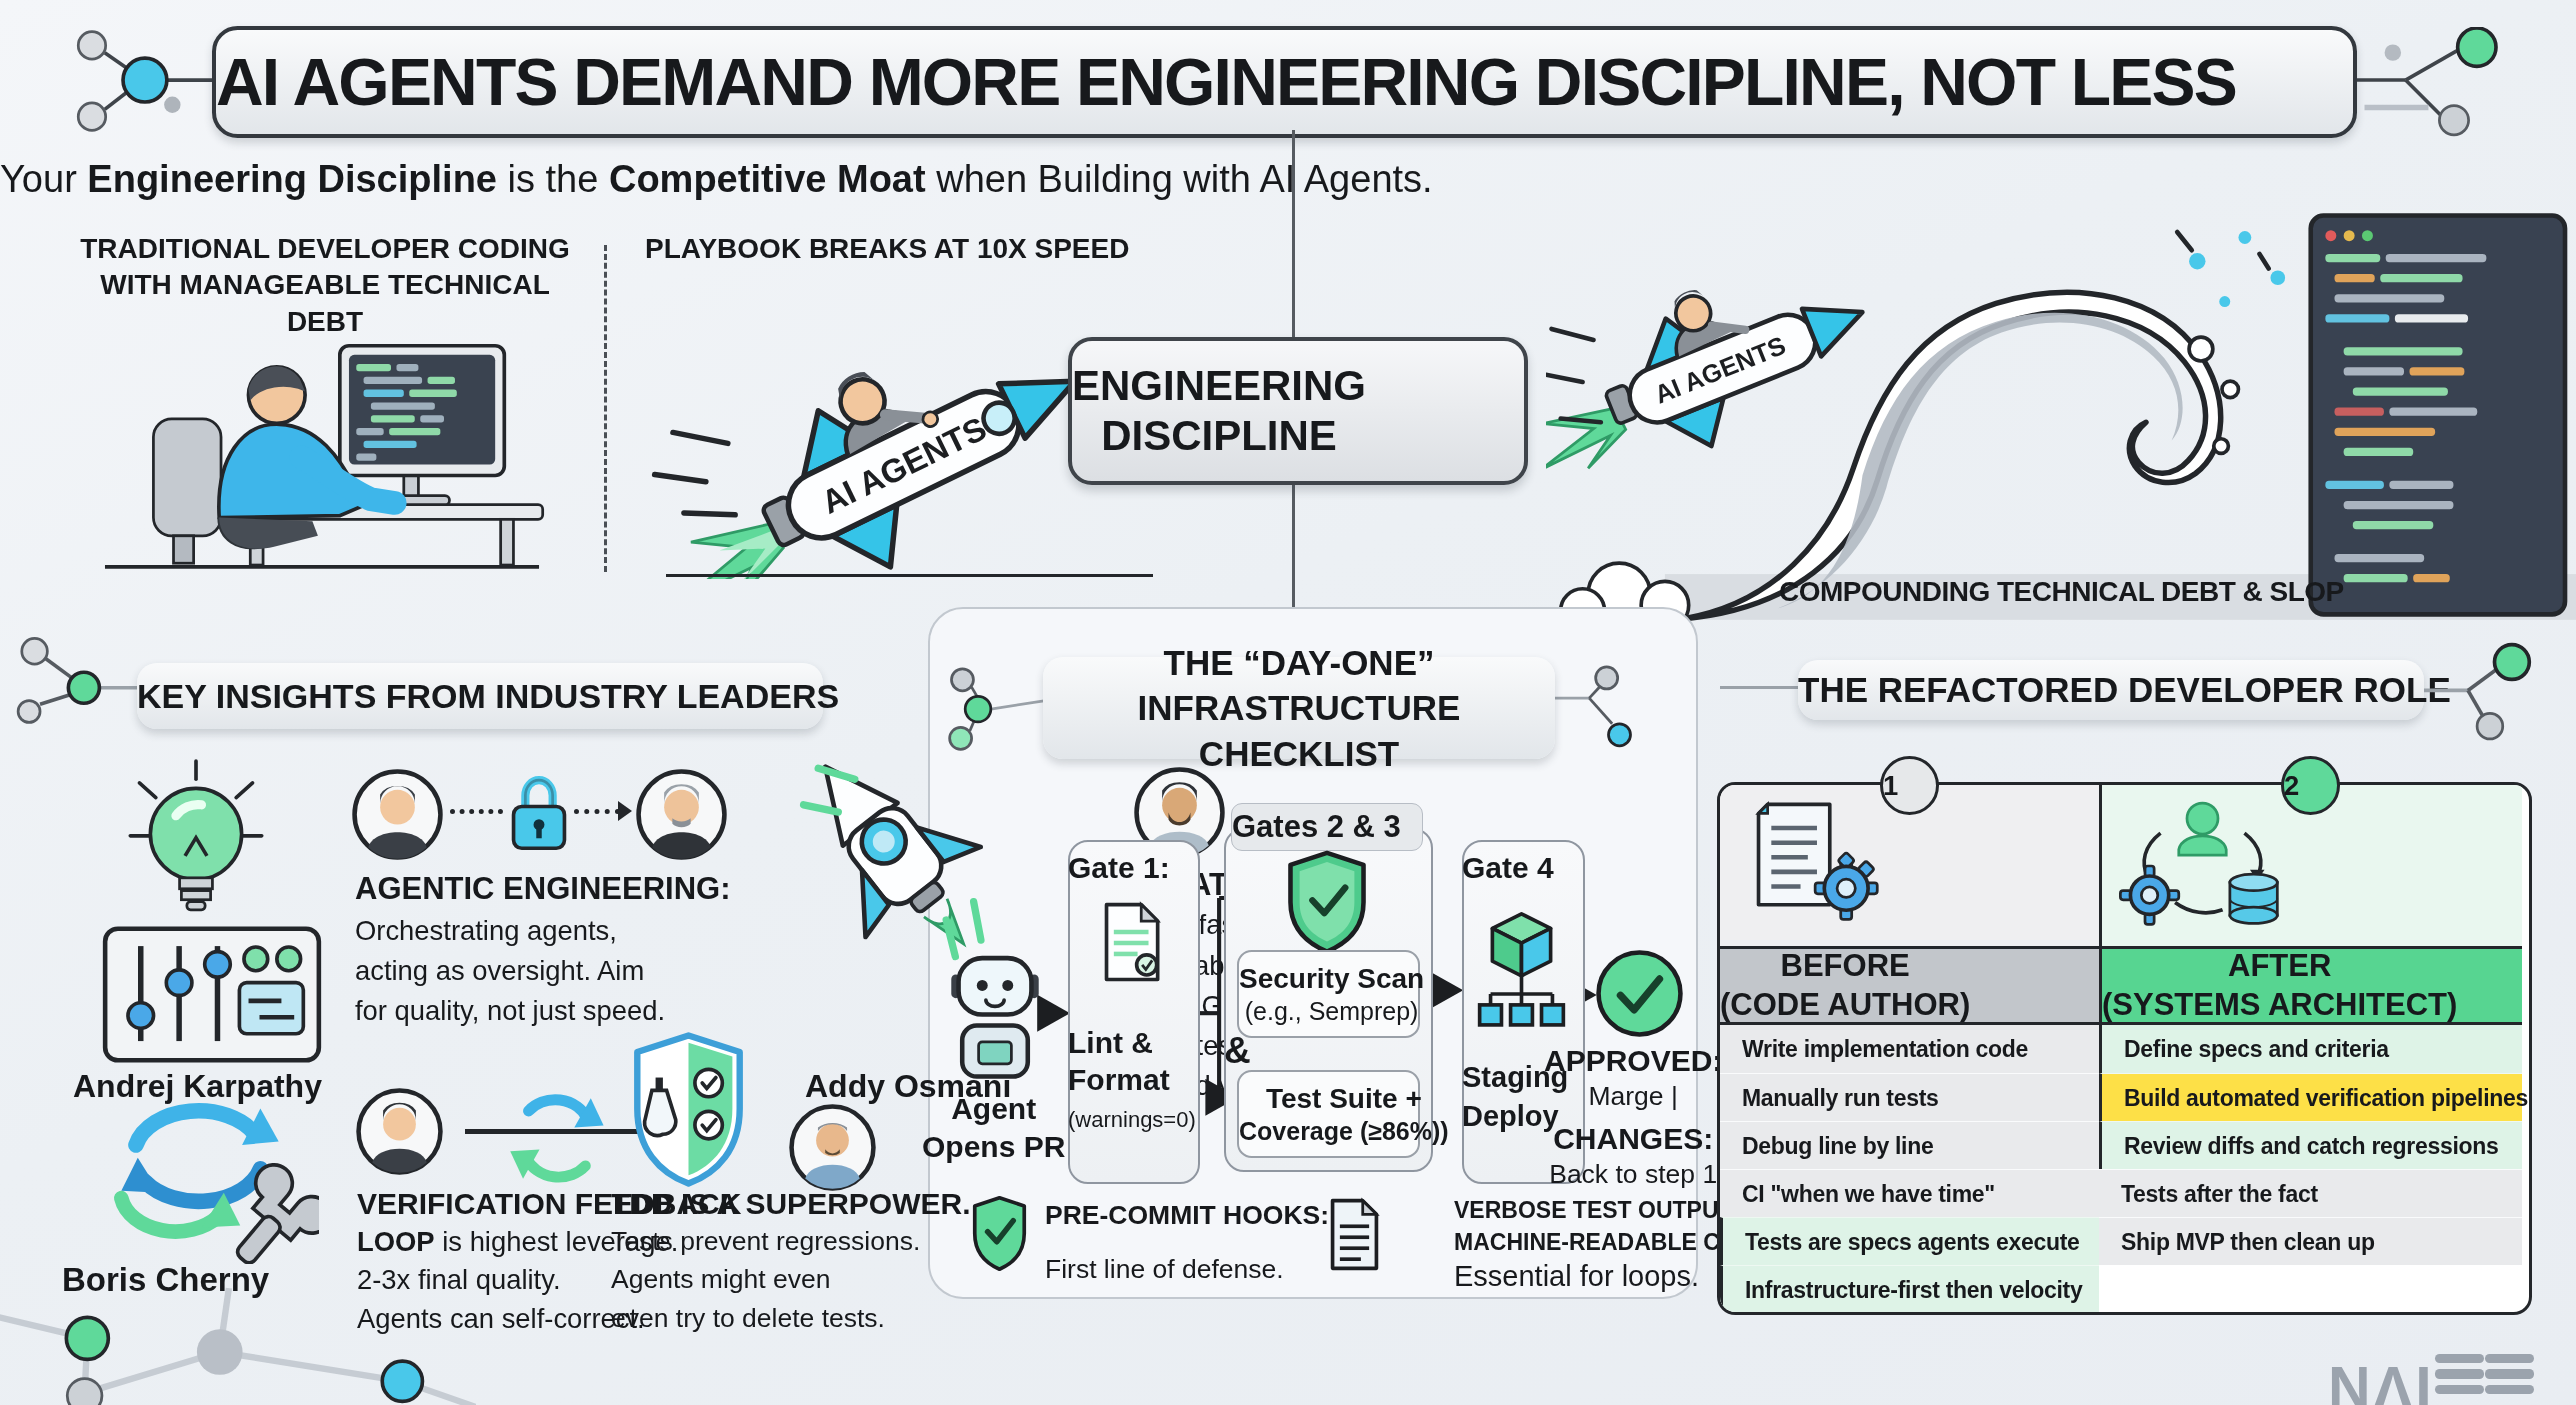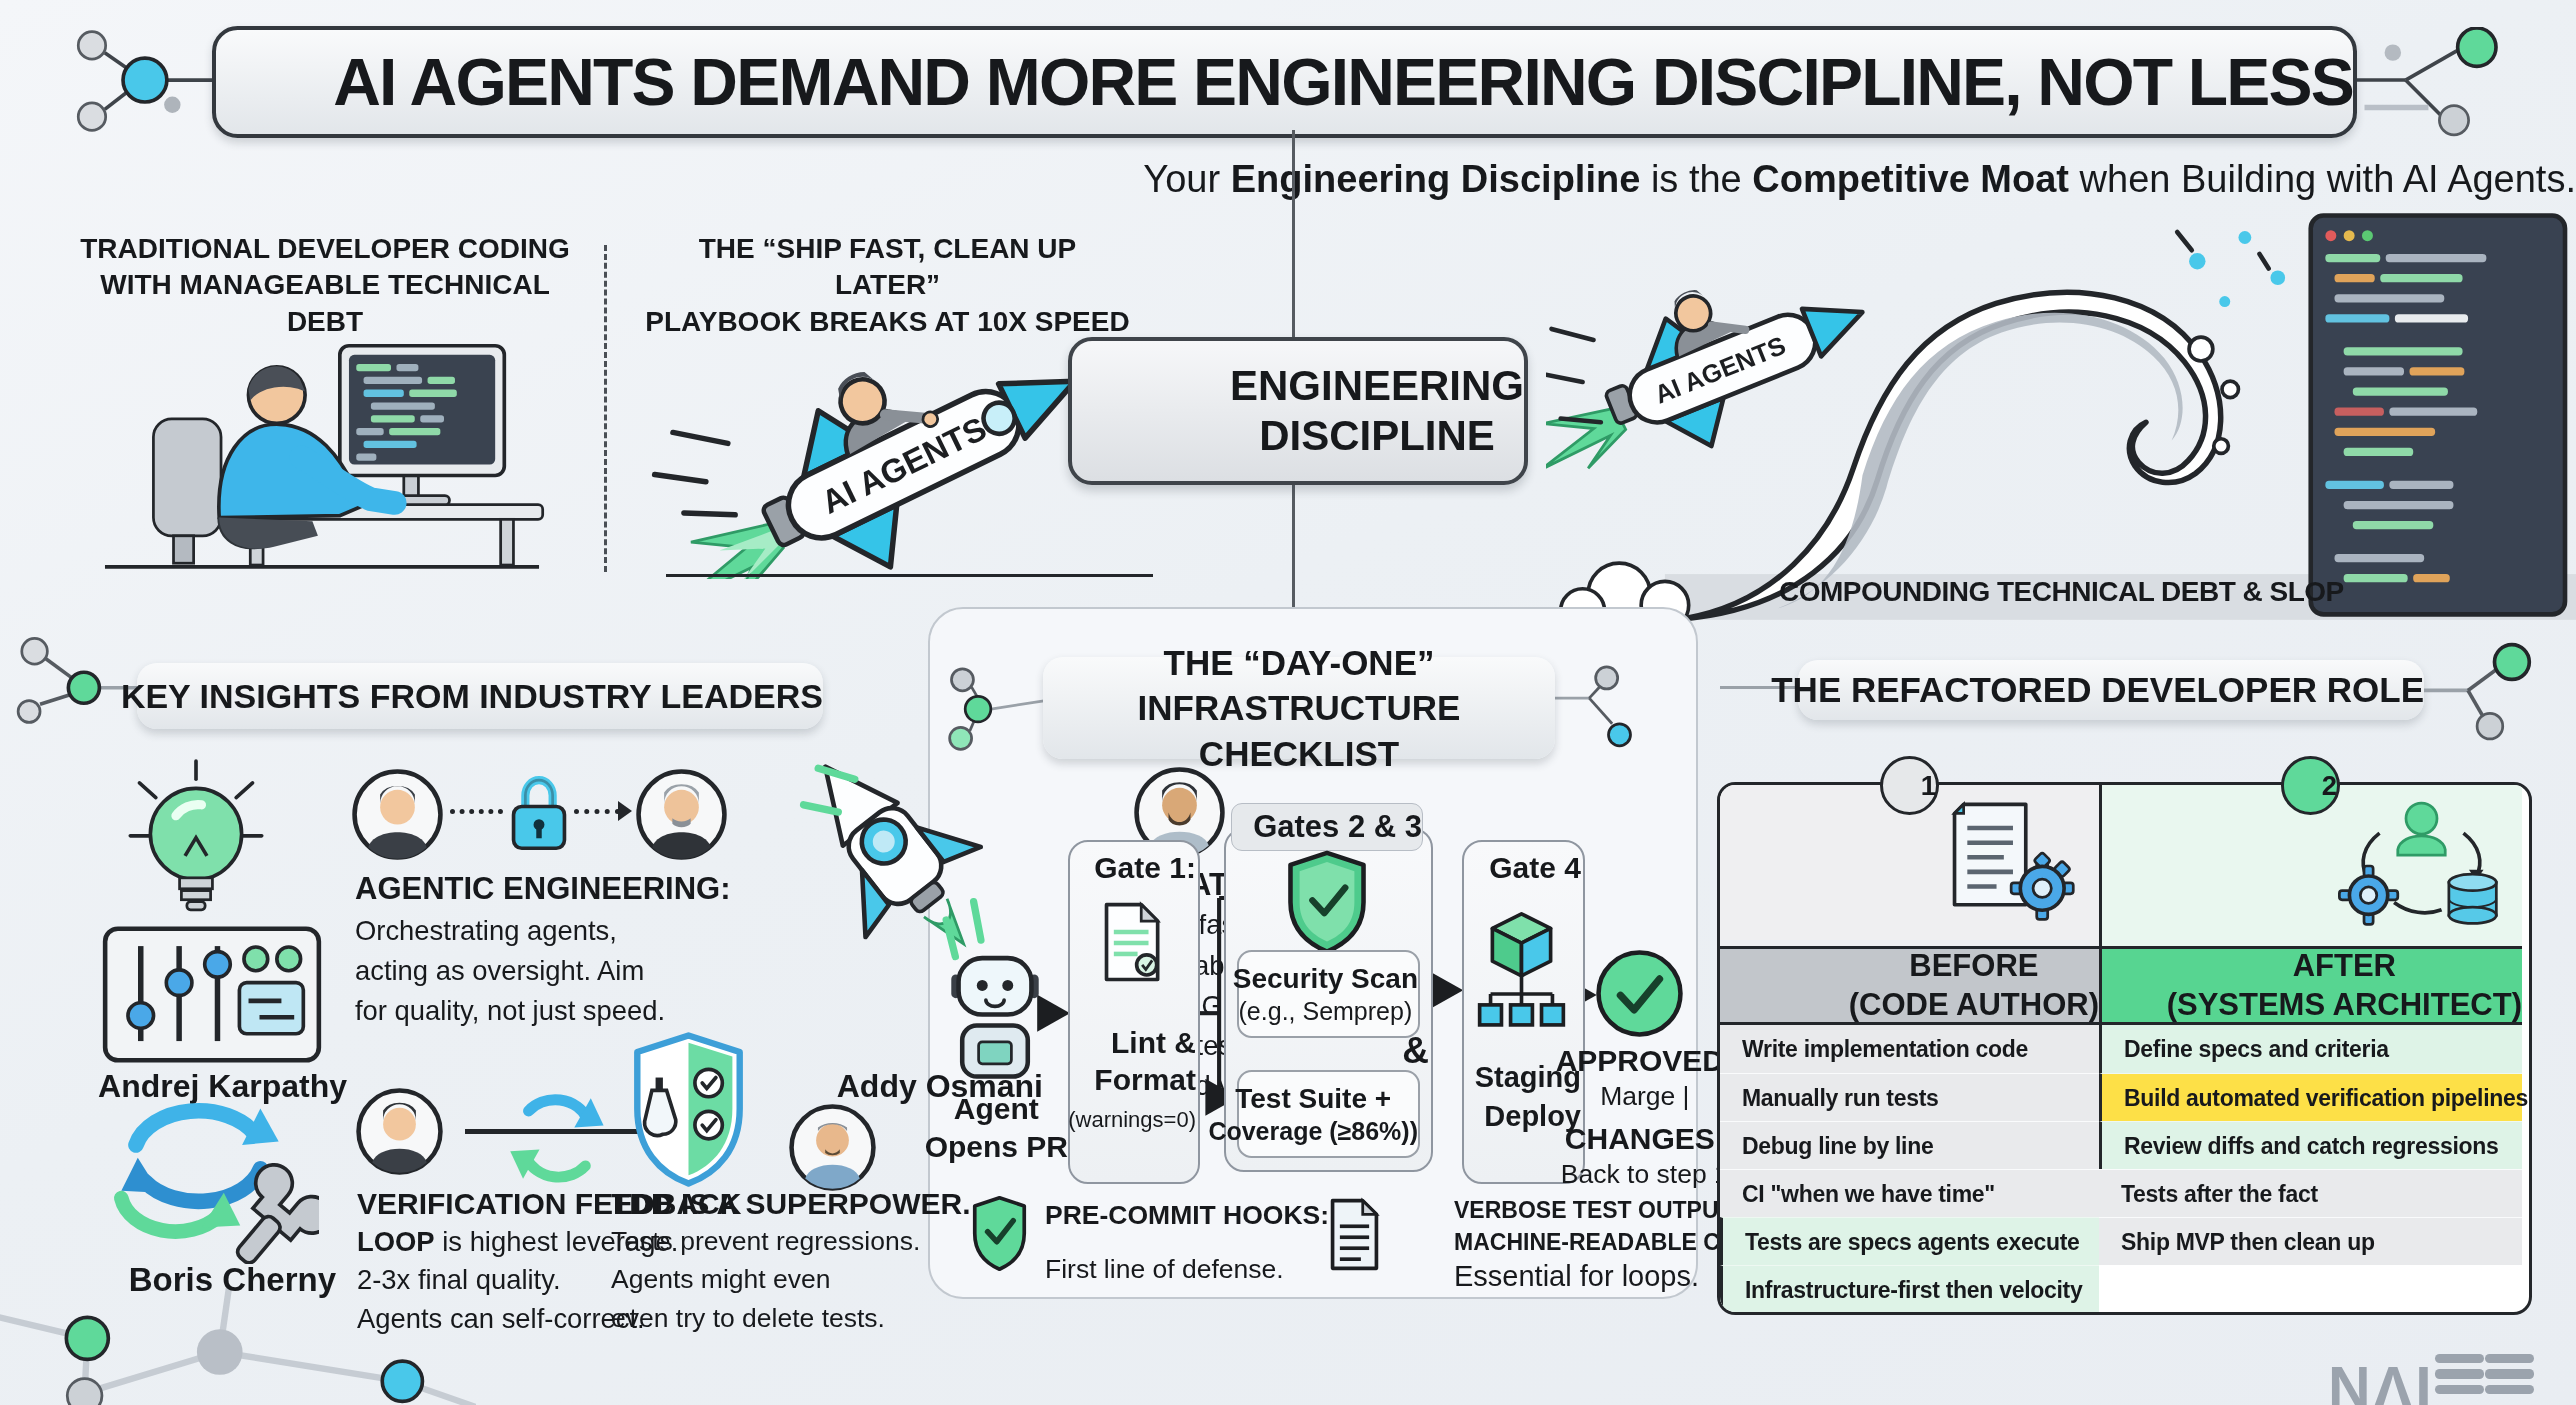--- a/index.html
+++ b/index.html
@@ -1,20 +1,20 @@
 <!DOCTYPE html>
 <html style="font-size:14.6px"><head>
 <meta charset="utf-8">
 <style>
   html,body{margin:0;padding:0;background:#dfe3e9}
   #canvas{position:relative;width:2576px;height:1405px;overflow:hidden;
     background:linear-gradient(155deg,#f4f6f9 0%,#ecf0f4 45%,#e9edf2 100%);
     font-family:"Liberation Sans",sans-serif;color:#17191c}
   .abs{position:absolute}
-  .ctr{display:flex;align-items:center;justify-content:flex-end;text-align:center}
+  .ctr{display:flex;align-items:center;justify-content:flex-start;text-align:center}
   .b{font-weight:bold}
   .pill{background:linear-gradient(#f9fafb,#e2e6ea);border-radius:20px;
     box-shadow:0 4.6px 8.2px rgba(40,50,60,.18)}
   .gatebox{background:linear-gradient(#f8f9fb,#edf0f3);border:2.7px solid #8f96a0;border-radius:20px}
   .innerbox{background:#fafbfc;border:2.7px solid #9aa0a8;border-radius:14.6px}
   .nowrap{white-space:nowrap}
   svg{display:block}
   .rowcell{font-weight:bold;font-size:23px;letter-spacing:-0.3px;line-height:48px;padding-left:22px;white-space:nowrap}
 </style>
 </head>
@@ -98,21 +98,20 @@
     <path d="M150 226 C 146 160 176 122 216 124 C 258 126 282 160 300 196 L 310 212 L 282 224 Z" fill="#3eb6ea" stroke="#23262a" stroke-width="4"></path>
     <path d="M240 160 C 268 176 292 196 316 206 L 342 210" fill="none" stroke="#3eb6ea" stroke-width="26" stroke-linecap="round"></path>
     <path d="M150 226 C 150 250 170 262 196 258 L 252 244" fill="none" stroke="#2e3338" stroke-width="4"></path>
     <path d="M150 226 C 150 252 176 266 210 258 L 258 246 L 252 230 Z" fill="#474d55"></path>
   </svg>
 
   <div class="abs" style="left:604px;top:245px;height:327px;border-left:3.7px dashed #4a4f55"></div>
 
   <div class="abs ctr" style="left:645px;top:231px;width:485px">
     <div class="b" style="font-size:28px;line-height:1.3">
-      <div>THE “SHIP FAST, CLEAN UP LATER”</div>
       <div>PLAYBOOK BREAKS AT 10X SPEED</div>
     </div>
   </div>
   <svg class="abs" style="left:640px;top:295px" width="517" height="284" viewBox="0 0 565 310">
     <g transform="translate(30,30) rotate(-26 260 150)">
       <polygon points="96,148 10,128 62,160 -28,182 58,182 24,210 98,178" fill="#5fd99a" stroke="#2f9b66" stroke-width="3"></polygon>
       <polygon points="96,156 34,150 80,170 40,192 98,172" fill="#a6ecc6"></polygon>
       <rect x="96" y="128" width="30" height="48" rx="7" fill="#9aa1a8" stroke="#23262a" stroke-width="5"></rect>
       <polygon points="152,118 198,60 234,118" fill="#35c4e8" stroke="#23262a" stroke-width="6" stroke-linejoin="round"></polygon>
       <polygon points="152,190 194,248 230,190" fill="#35c4e8" stroke="#23262a" stroke-width="6" stroke-linejoin="round"></polygon>

